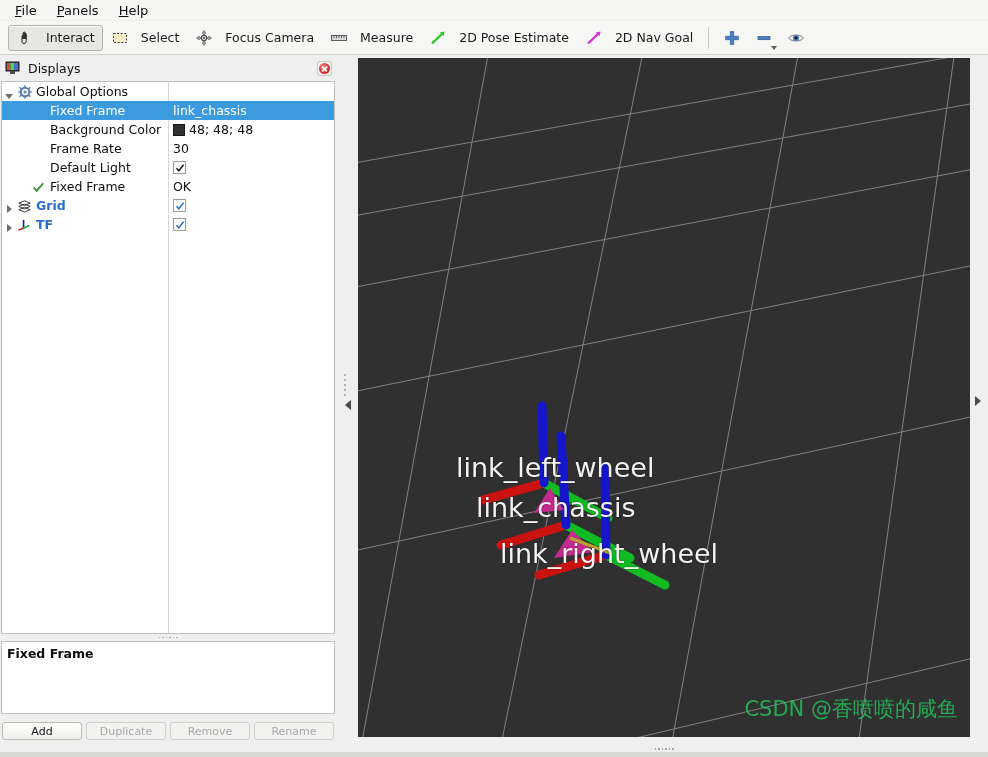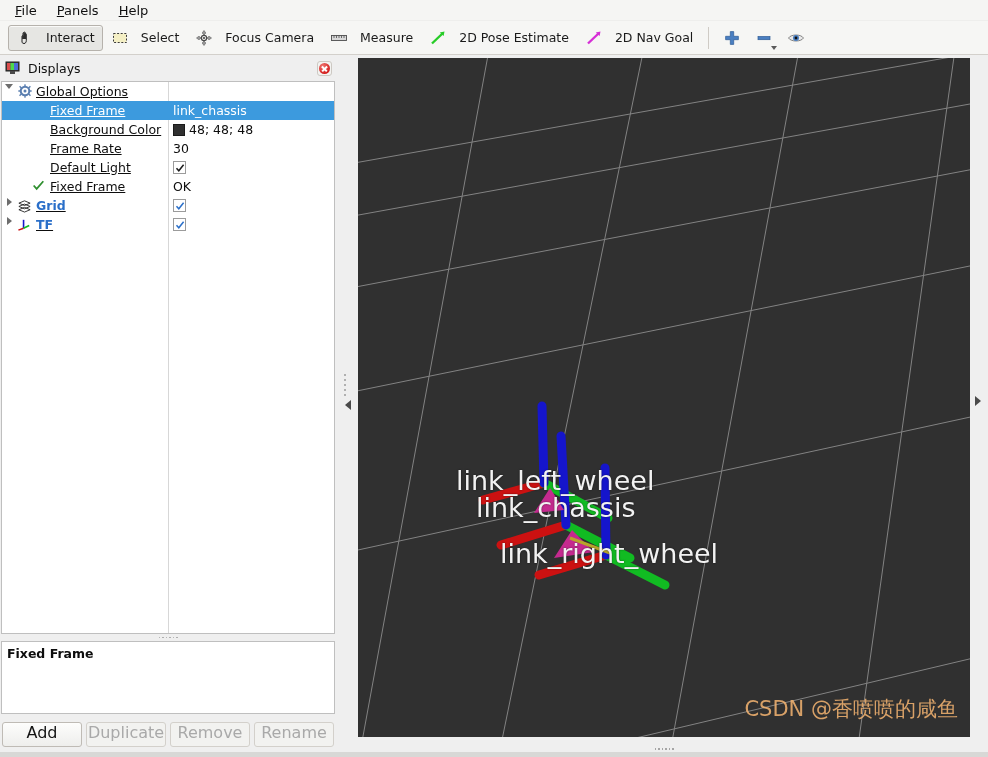--- a/index.html
+++ b/index.html
@@ -76,21 +76,21 @@
     height: 553px; position: relative; overflow: hidden;
   }
   .col-divider {
     position: absolute; left: 166px; top: 0; bottom: 0; width: 1px; background: #d7d7d7;
   }
   .trow {
     display: flex; align-items: center; height: 19px; font-size: 12.5px;
     color: #0d0d0d; position: relative;
   }
   .trow.sel { background: #3c9ade; color: #ffffff; }
-  .tleft { width: 166px; display: flex; align-items: flex-start; overflow: hidden; text-decoration: underline; }
+  .tleft { width: 166px; display: flex; align-items: flex-end; overflow: hidden; }
   .tright { flex: 1; display: flex; align-items: center; padding-left: 5px; gap: 4px; }
   .twist {
     width: 14px; min-width: 14px; display: flex; align-items: center; justify-content: center;
   }
   .twist .tri-down { width:0;height:0;border-left:4px solid transparent;border-right:4px solid transparent;border-top:5px solid #6d6d6d; }
   .twist .tri-right { width:0;height:0;border-top:4px solid transparent;border-bottom:4px solid transparent;border-left:5px solid #6d6d6d; }
   .ticon { width: 17px; min-width:17px; display:flex; align-items:center; justify-content:center; }
   .tlabel { padding-left: 3px; white-space: nowrap; }
   .tlabel.bluebold { color: #2a6fc9; font-weight: bold; }
   .chk {
@@ -109,23 +109,23 @@
   
   .desc {
     margin: 0 1px; background: #ffffff; border: 1px solid #bfbfbf;
     height: 73px; padding: 3px 5px; font-size: 12.5px; color: #0d0d0d; line-height: 17px;
   }
   .desc b { font-weight: bold; }
 
   
   .btnrow { display: flex; gap: 4px; padding: 8px 2px 0 2px; }
   .pbtn {
-    flex: 1; height: 25px; font-size: 16px; color: #141414;
+    flex: 1; height: 18px; font-size: 11px; color: #141414;
     background: linear-gradient(#fdfdfc, #eeeeec); border: 1px solid #bfbbb5;
-    border-radius: 3px; display:flex; align-items:flex-start; justify-content:center;
+    border-radius: 3px; display:flex; align-items:center; justify-content:center;
   }
   .pbtn.disabled { color: #a9a9a9; background: #f2f2f0; border-color: #d3d0cb; }
 
   
   .handle-left {
     position: absolute; left: 338px; top: 56px; width: 20px; height: 689px;
     background: #efefef; display: flex; align-items: center; justify-content: center;
   }
   .handle-right {
     position: absolute; left: 968px; top: 56px; width: 20px; height: 689px;
@@ -141,21 +141,21 @@
     position: absolute; left: 358px; top: 58px; width: 612px; height: 679px;
     background: #303030; overflow: hidden;
   }
   .view3d svg { position: absolute; left: 0; top: 0; }
   .tf-label {
     position: absolute; color: #f2f2f2; font-size: 27px;
     font-family: "DejaVu Sans", "Liberation Sans", sans-serif;
     white-space: nowrap; text-shadow: 0 0 2px rgba(0,0,0,0.55);
   }
   .watermark {
-    position: absolute; right: 12px; bottom: 14px; color: #fdba74; opacity: .82;
+    position: absolute; right: 12px; bottom: 14px; color: #22c55e; opacity: .82;
     font-size: 21px; white-space: nowrap;
     font-family: "DejaVu Sans", "Liberation Sans", sans-serif;
   }
 
   
   .splitter-bottom {
     position: absolute; left: 358px; top: 745px; width: 612px; height: 8px;
     display: flex; align-items: center; justify-content: center; gap: 2px;
   }
   .splitter-bottom i { width: 1.5px; height: 1.5px; background: #a5a5a5; display:block; }
@@ -528,21 +528,21 @@
         <line x1="248" y1="497" x2="247" y2="410" stroke="#1515cc" stroke-width="9"></line>
       </g>
 
       <g fill="#c52a8f" stroke="none">
         <polygon points="192,430 176,455 206,452"></polygon>
         <polygon points="214,472 196,500 236,494"></polygon>
         <line x1="212" y1="480" x2="252" y2="495" stroke="#b8a52a" stroke-width="3"></line>
       </g>
     </svg>
 
-    <div class="tf-label" style="left:98px; top:407px;">link_left_wheel</div>
+    <div class="tf-label" style="left:98px; top:394px;">link_left_wheel</div>
     <div class="tf-label" style="left:118px; top:434px;">link_chassis</div>
     <div class="tf-label" style="left:142px; top:480px;">link_right_wheel</div>
 
     <div class="watermark">CSDN @香喷喷的咸鱼</div>
   </div>
 
   <div class="splitter-bottom">
     <i></i>
       <i></i>
       <i></i>

